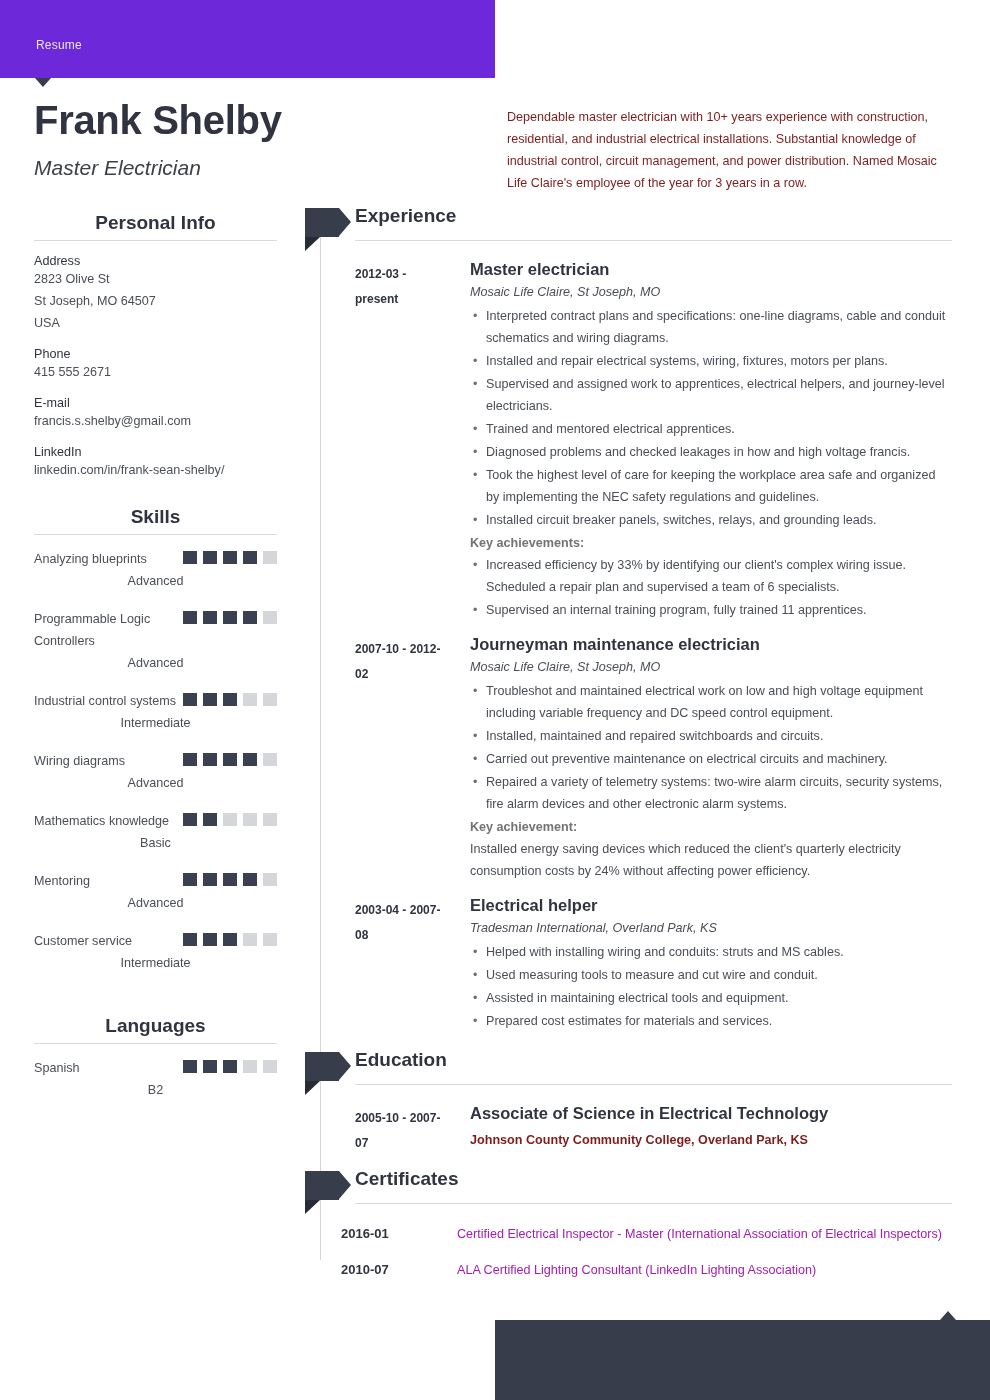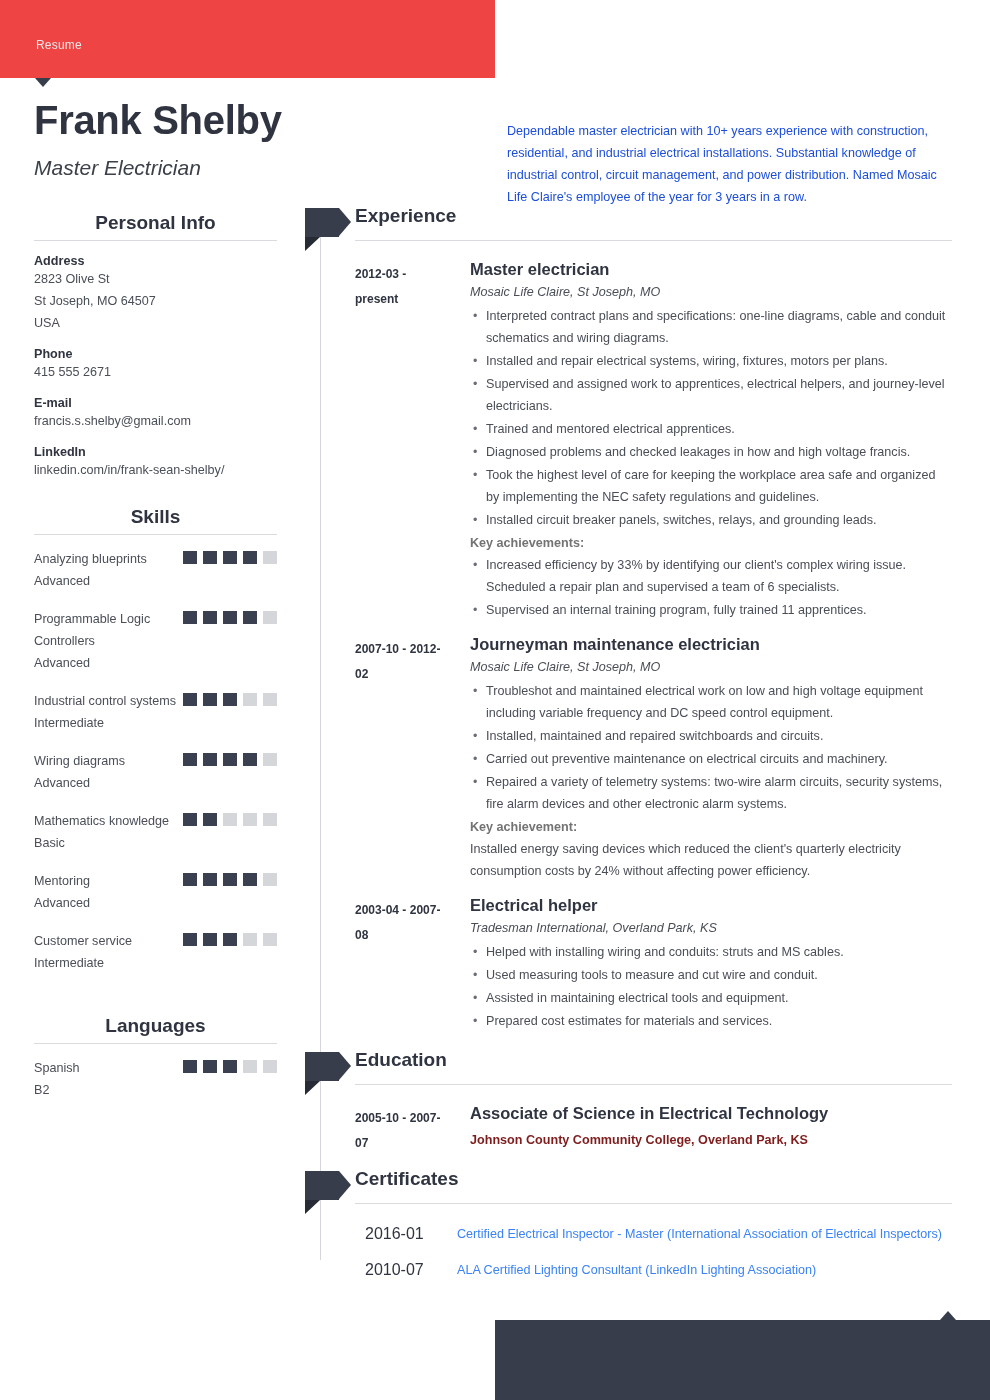--- a/index.html
+++ b/index.html
@@ -9,21 +9,21 @@
     background:#ffffff;
     font-family:"Liberation Sans", sans-serif;
     color:#3c4049;
     position:relative;
     overflow:hidden;
   }
 
   
   .topbar{
     position:absolute; left:0; top:0; width:495px; height:78px;
-    background:#ef4444;
+    background:#6d28d9;
   }
   .topbar-label{
     position:absolute; left:36px; top:38px;
     font-size:12px; color:#e8e9eb; letter-spacing:.2px;
   }
   .topbar-notch{
     position:absolute; left:35px; top:78px;
     width:0;height:0;
     border-left:8px solid transparent;
     border-right:8px solid transparent;
@@ -47,36 +47,36 @@
   .name{
     position:absolute; left:34px; top:98px;
     font-size:40px; font-weight:bold; color:#2f3440; letter-spacing:-.3px;
     margin:0;
   }
   .job-title{
     position:absolute; left:34px; top:156px;
     font-size:21px; font-style:italic; color:#3c4049;
   }
   .summary{
-    position:absolute; left:507px; top:120px; width:445px;
-    font-size:12.6px; line-height:22px; color:#1d4ed8;
+    position:absolute; left:507px; top:106px; width:445px;
+    font-size:12.6px; line-height:22px; color:#7f1d1d;
   }
 
   
   .left-col{
     position:absolute; left:34px; top:212px; width:243px;
   }
   .sec-title{
     font-size:19px; font-weight:bold; color:#2f3440; margin:0 0 6px 0;text-align:center;
   }
   .sec-rule{
     border-bottom:1px solid #d9dbde; margin-bottom:13px;
   }
   .pi-label{
-    font-size:12.6px; font-weight:bold; color:#2f3440; margin-top:13px;
+    font-size:12.6px; font-weight:normal; color:#2f3440; margin-top:13px;
   }
   .pi-value{
     font-size:12.6px; line-height:22px; color:#4a4e57;
   }
 
   .block-gap{ height:25px; }
 
   
   .skill-row{ margin-bottom:16px; position:relative; min-height:30px; }
   .skill-name{
@@ -84,21 +84,21 @@
     width:160px; display:inline-block; vertical-align:top;
   }
   .squares{ position:absolute; right:0; top:3px; white-space:nowrap; }
   .sq{
     display:inline-block; width:14px; height:13px; margin-left:6px;
     background:#d4d6d9; vertical-align:top;
   }
   .sq:first-child{ margin-left:0; }
   .sq.on{ background:#3a4050; }
   .skill-level{
-    text-align:left; font-size:12.6px; color:#4a4e57; line-height:22px;
+    text-align:center; font-size:12.6px; color:#4a4e57; line-height:22px;
     clear:both;
   }
 
   
   .right-col{
     position:absolute; left:320px; top:210px; width:632px;
   }
   .timeline{
     position:absolute; left:320px; top:214px; width:1px; height:1046px;
     background:#d4d6d9;
@@ -155,25 +155,25 @@
     content:"\2022"; position:absolute; left:3px; top:0; color:#6a6e77;
   }
   .key-head{
     font-size:12.6px; font-weight:bold; color:#737373; line-height:22px;
   }
   .key-para{
     font-size:12.6px; line-height:22px; color:#4a4e57;
   }
   .cert-row{ position:relative; padding-left:35px; margin-top:14px; }
   .cert-date{
-    position:absolute; left:45px; top:0; width:90px;
-    font-size:16px; font-weight:normal; color:#2f3440; line-height:22px;
+    position:absolute; left:21px; top:0; width:90px;
+    font-size:13px; font-weight:bold; color:#2f3440; line-height:22px;
   }
   .cert-text{
-    margin-left:102px; font-size:12.6px; line-height:22px; color:#3b82f6;
+    margin-left:102px; font-size:12.6px; line-height:22px; color:#a21caf;
   }
 </style>
 </head>
 <body>
 
 <div class="topbar">
   <span class="topbar-label">Resume</span>
 </div>
 <div class="topbar-notch"></div>
 

